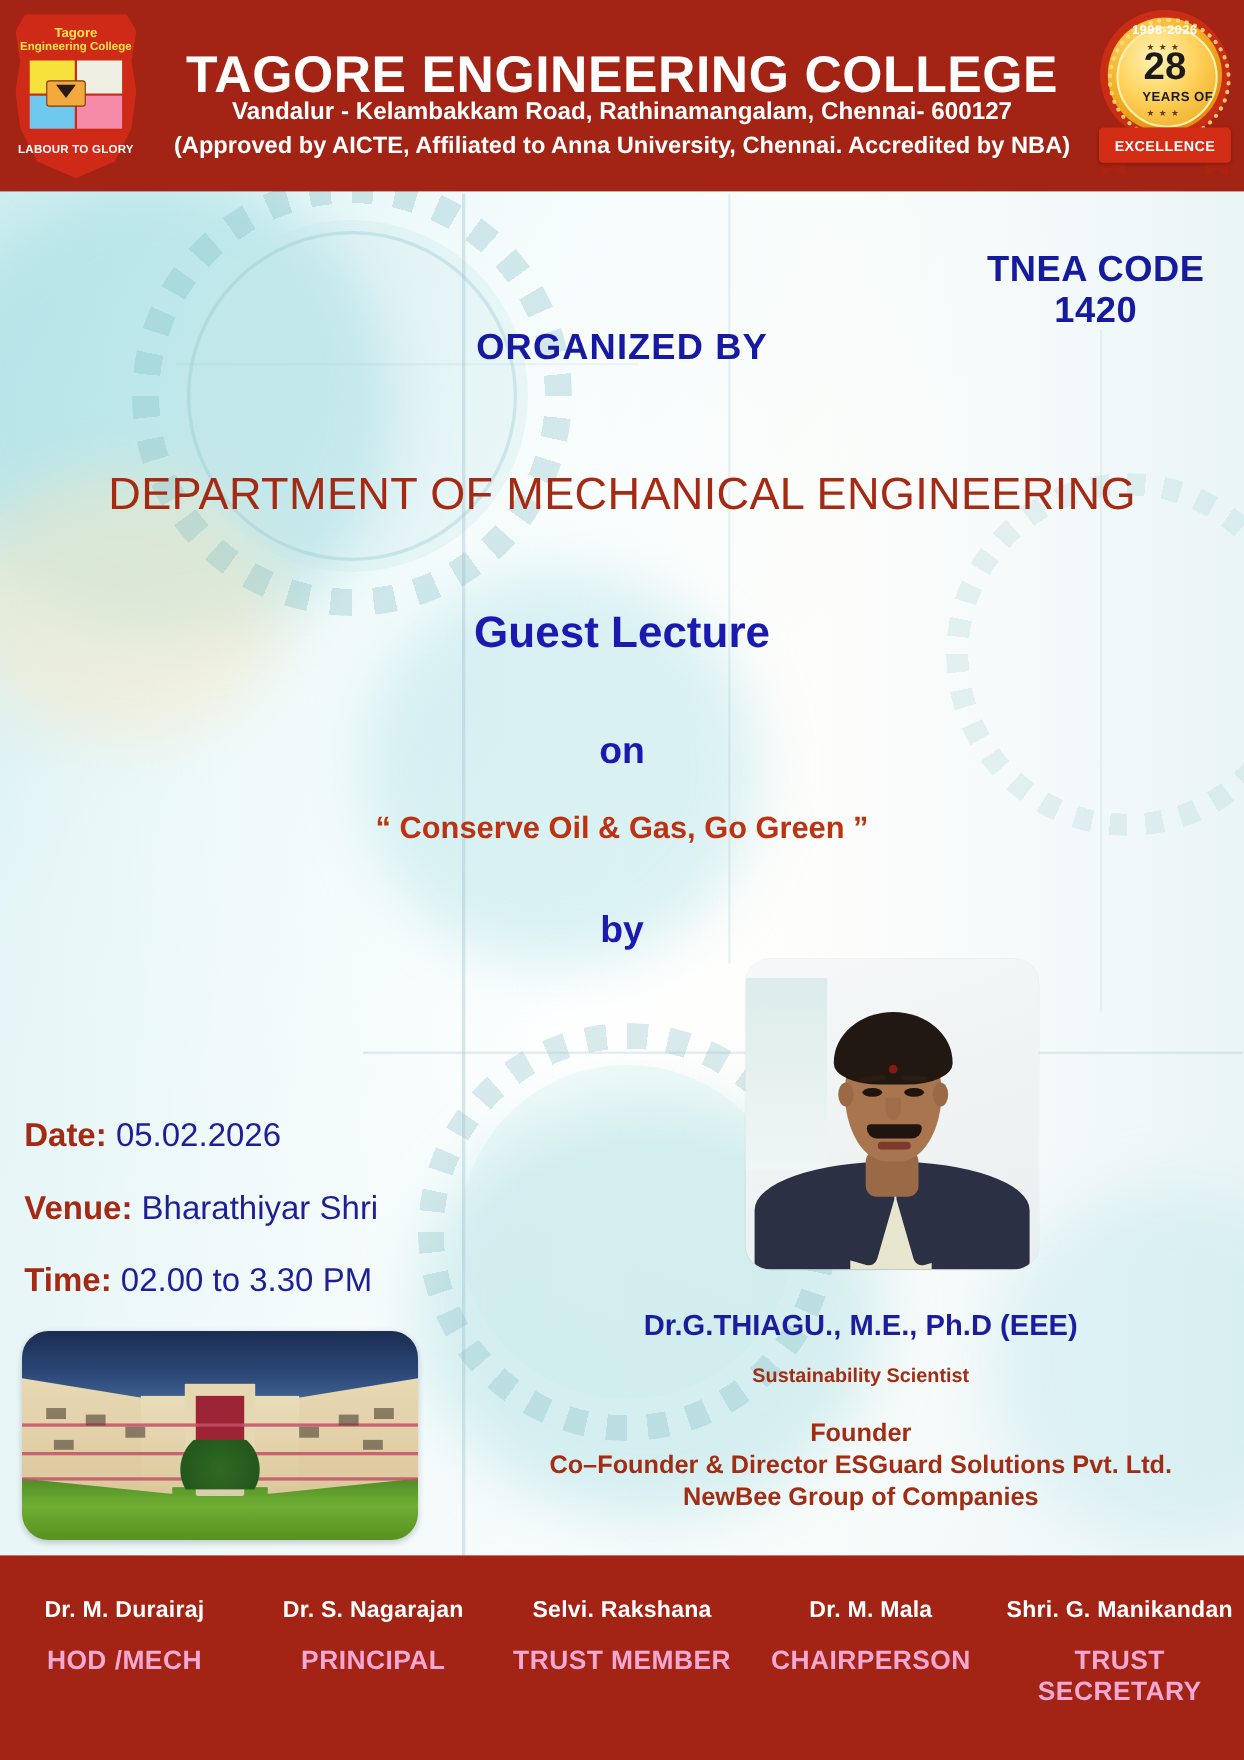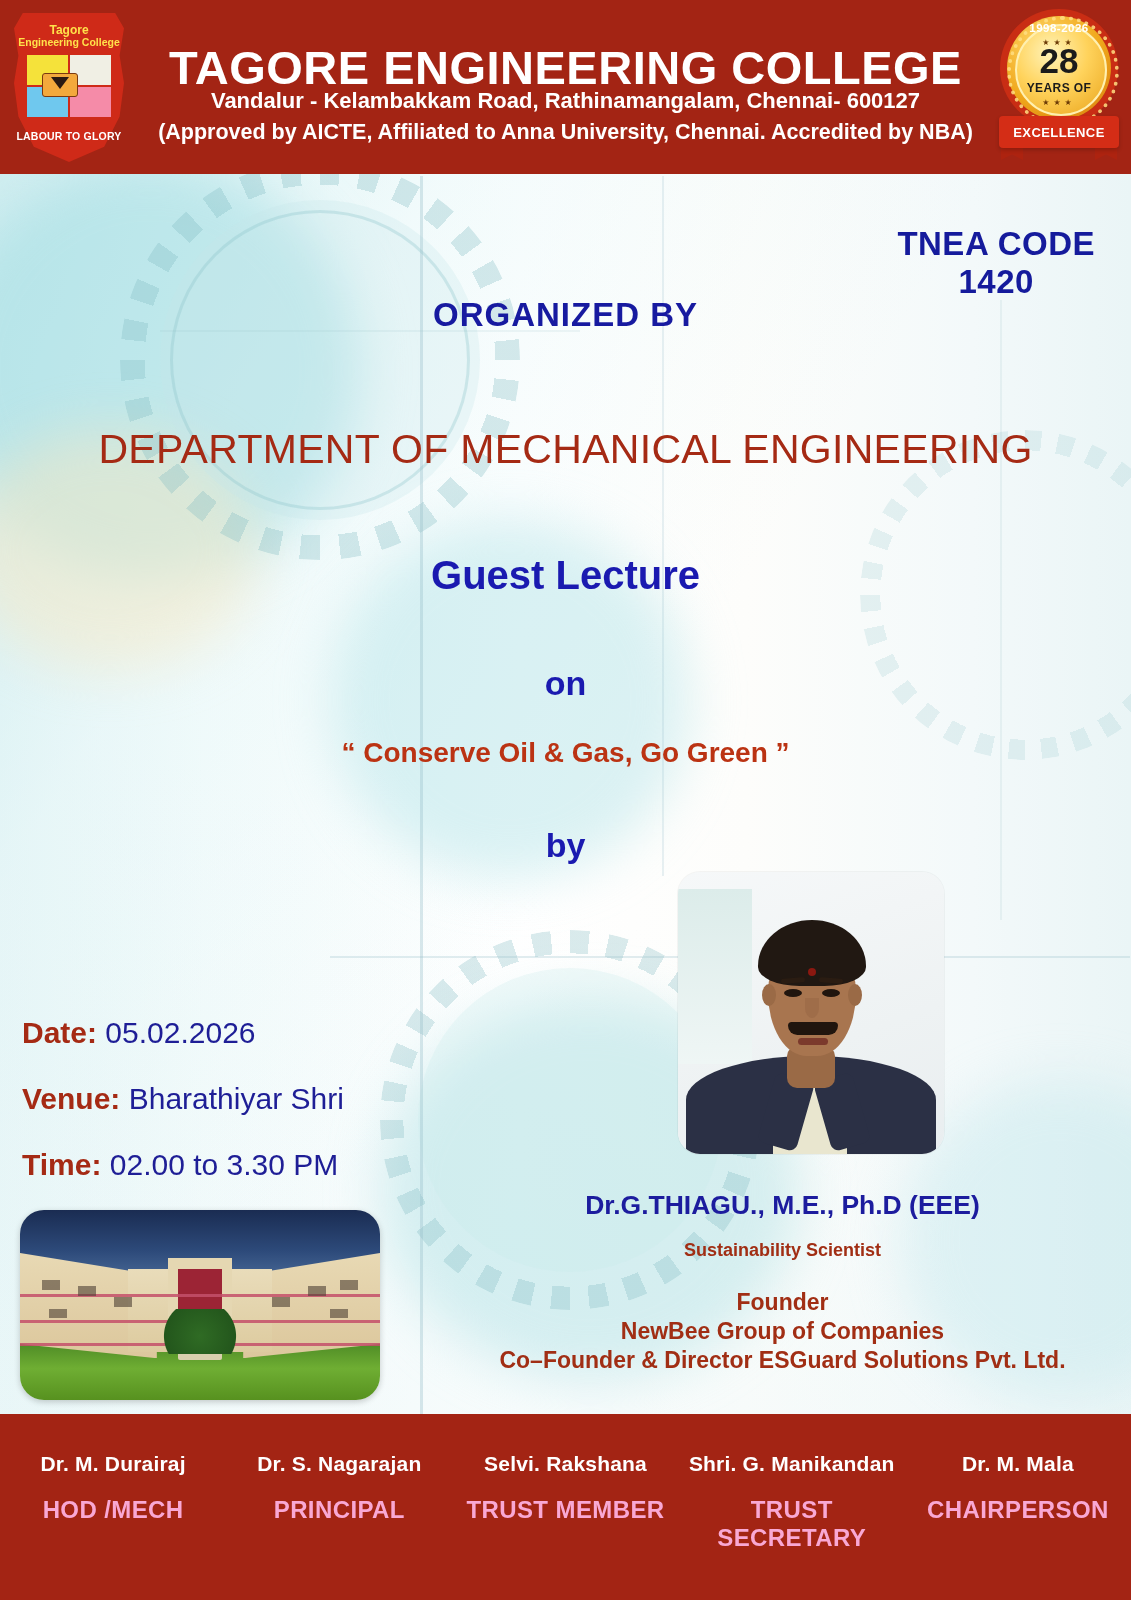--- a/index.html
+++ b/index.html
@@ -69,21 +69,21 @@
   .badge-outer{position:absolute;left:8px;top:4px;width:104px;height:104px;border-radius:50%;
      background:radial-gradient(circle at 35% 28%, #ffd768 0%, #f0a81c 55%, #d4780c 100%);
      box-shadow:0 0 0 7px #c92d14;}
   .badge-circ{position:absolute;left:16px;top:12px;width:88px;height:88px;border-radius:50%;
      background:radial-gradient(circle at 38% 30%, #fff3b9 0%, #ffd35c 45%, #e9a31a 100%);
      border:2px solid #fff0b0;}
   .badge-years{position:absolute;left:8px;top:8px;width:104px;text-align:center;color:#fff;
      font-size:11.5px;font-weight:bold;letter-spacing:.5px;}
   .badge-num{position:absolute;left:16px;top:31px;width:88px;text-align:center;color:#1b1b1b;
      font-size:35px;font-weight:bold;line-height:35px;}
-  .badge-yo{position:absolute;left:16px;top:69px;width:88px;text-align:center;color:#1b1b1b;
+  .badge-yo{position:absolute;left:16px;top:69px;width:88px;text-align:right;color:#1b1b1b;
      font-size:12px;font-weight:bold;letter-spacing:.4px;}
   .badge-stars{position:absolute;left:16px;width:88px;text-align:center;color:#6b3a06;font-size:8px;letter-spacing:4px;}
   .badge-ribbon{position:absolute;left:0;top:104px;width:120px;height:32px;background:#d42d16;
      border-radius:4px;display:flex;align-items:center;justify-content:center;
      box-shadow:0 2px 4px rgba(0,0,0,.2);}
   .badge-ribbon span{color:#fff;font-size:13px;font-weight:bold;letter-spacing:.4px;}
   .ribbon-tail{position:absolute;top:128px;width:22px;height:20px;background:#ad2310;}
   .ribbon-tail.l{left:2px;clip-path:polygon(0 0,100% 0,100% 100%,50% 72%,0 100%);}
   .ribbon-tail.r{right:2px;clip-path:polygon(0 0,100% 0,100% 100%,50% 72%,0 100%);}
   .laurel{position:absolute;left:8px;top:4px;width:104px;height:104px;border-radius:50%;
@@ -299,22 +299,22 @@
       <div class="ph-eyeR"></div>
       <div class="ph-nose"></div>
       <div class="ph-mous"></div>
       <div class="ph-mouth"></div>
     </div>
 
     <div class="sp-name">Dr.G.THIAGU., M.E., Ph.D (EEE)</div>
     <div class="sp-role">Sustainability Scientist</div>
     <div class="sp-block">
       <div>Founder</div>
+      <div>Co–Founder &amp; Director ESGuard Solutions Pvt. Ltd.</div>
       <div>NewBee Group of Companies</div>
-      <div>Co–Founder &amp; Director ESGuard Solutions Pvt. Ltd.</div>
     </div>
 
     <div class="campus">
       <div class="c-sky"></div>
       <div class="c-lawn"></div>
       <div class="c-wingL"></div>
       <div class="c-wingR"></div>
       <div class="c-mid"></div>
       <div class="c-tower"></div>
       <div class="c-tower-in"></div>
@@ -347,25 +347,25 @@
         <div class="fname">Dr. S. Nagarajan</div>
         <div class="fdesig">PRINCIPAL</div>
       </div>
 
       <div class="fcol">
         <div class="fname">Selvi. Rakshana</div>
         <div class="fdesig">TRUST MEMBER</div>
       </div>
 
       <div class="fcol">
+        <div class="fname">Dr. M. Mala</div>
+        <div class="fdesig">CHAIRPERSON</div>
+      </div>
+
+      <div class="fcol">
         <div class="fname">Shri. G. Manikandan</div>
         <div class="fdesig">TRUST SECRETARY</div>
       </div>
 
-      <div class="fcol">
-        <div class="fname">Dr. M. Mala</div>
-        <div class="fdesig">CHAIRPERSON</div>
-      </div>
-
     </div>
   </div>
 
 </div>
 
 </body></html>

